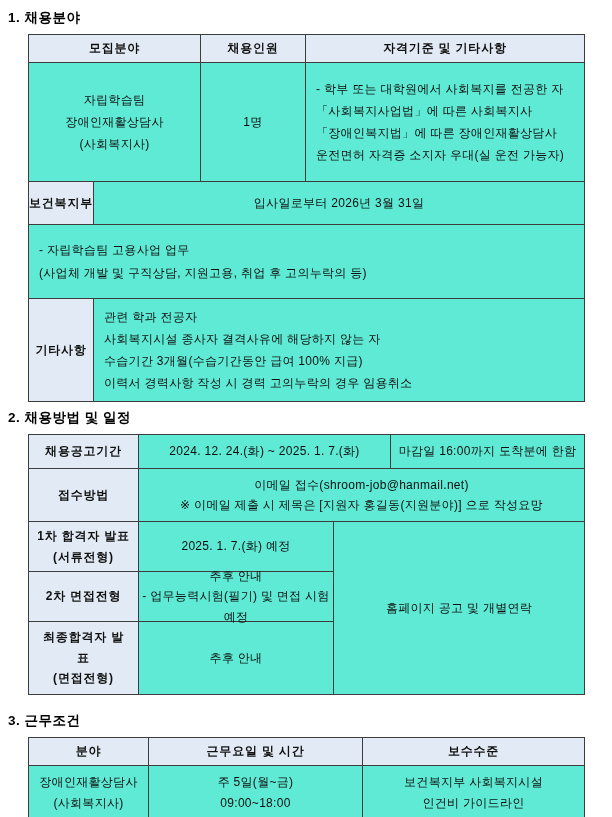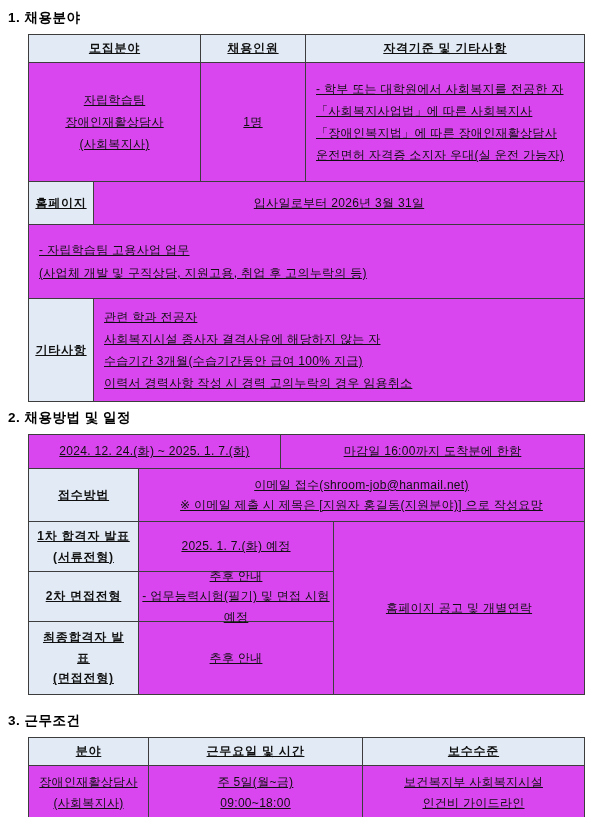--- a/index.html
+++ b/index.html
@@ -22,22 +22,21 @@
   }
   .t1-title { margin-top: 9px; }
   .t2-title { margin-top: 7px; }
   .t3-title { margin-top: 17px; }
 
   .tbl {
     margin-left: 28px;
     margin-top: 7px;
     width: 557px;
     border: 1.5px solid #3d3d3d;
-    background: #d946ef;
-    text-decoration: underline;
+    background: #5eead4;
   }
   .tr { display: flex; border-bottom: 1px solid #3d3d3d; }
   .tr:last-child, .tr.noline { border-bottom: none; }
   .tr-group { display: flex; }
   .col { display: flex; flex-direction: column; }
   .col .td { border-bottom: 1px solid #3d3d3d; }
   .col .td:last-child { border-bottom: none; }
 
   .td {
     display: flex;
@@ -87,40 +86,41 @@
       <div class="td w172 h118 lines">자립학습팀
 장애인재활상담사
 (사회복지사)</div>
       <div class="td w105 h118">1명</div>
       <div class="td flex1 h118 left lines last">- 학부 또는 대학원에서 사회복지를 전공한 자
 「사회복지사업법」에 따른 사회복지사
 「장애인복지법」에 따른 장애인재활상담사
 운전면허 자격증 소지자 우대(실 운전 가능자)</div>
     </div>
     <div class="tr">
-      <div class="td blue bold w65 h42">홈페이지</div>
+      <div class="td blue bold w65 h42">보건복지부</div>
       <div class="td flex1 h42 last">입사일로부터 2026년 3월 31일</div>
     </div>
     <div class="tr">
       <div class="td flex1 h73 left lines last">- 자립학습팀 고용사업 업무
 (사업체 개발 및 구직상담, 지원고용, 취업 후 고의누락의 등)</div>
     </div>
     <div class="tr">
       <div class="td blue bold w65 h102">기타사항</div>
       <div class="td flex1 h102 left lines last">관련 학과 전공자
 사회복지시설 종사자 결격사유에 해당하지 않는 자
 수습기간 3개월(수습기간동안 급여 100% 지급)
 이력서 경력사항 작성 시 경력 고의누락의 경우 임용취소</div>
     </div>
   </div>
 
   <div class="sec-title t2-title">2. 채용방법 및 일정</div>
 
   <div class="tbl">
     <div class="tr">
+      <div class="td blue bold w110 h33">채용공고기간</div>
       <div class="td w252 h33">2024. 12. 24.(화) ~ 2025. 1. 7.(화)</div>
       <div class="td flex1 h33 last">마감일 16:00까지 도착분에 한함</div>
     </div>
     <div class="tr">
       <div class="td blue bold w110 h52">접수방법</div>
       <div class="td flex1 h52 lines lh-tight last">이메일 접수(shroom-job@hanmail.net)
 ※ 이메일 제출 시 제목은 [지원자 홍길동(지원분야)] 으로 작성요망</div>
     </div>
     <div class="tr-group noline">
       <div class="col">

